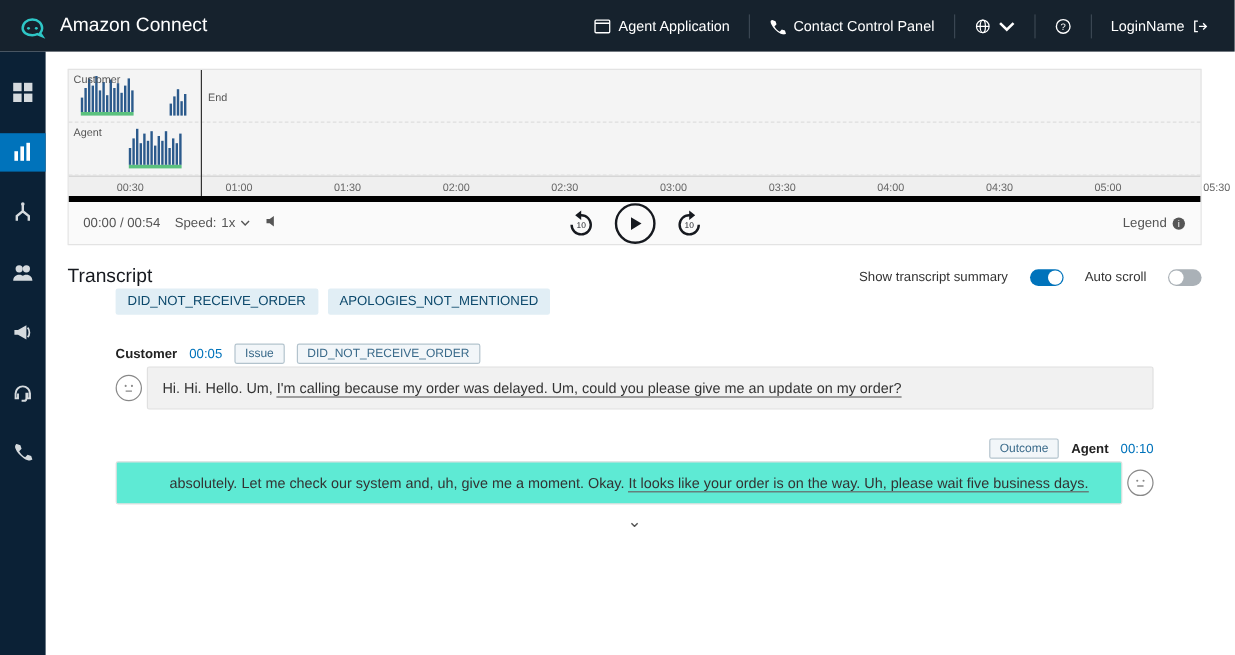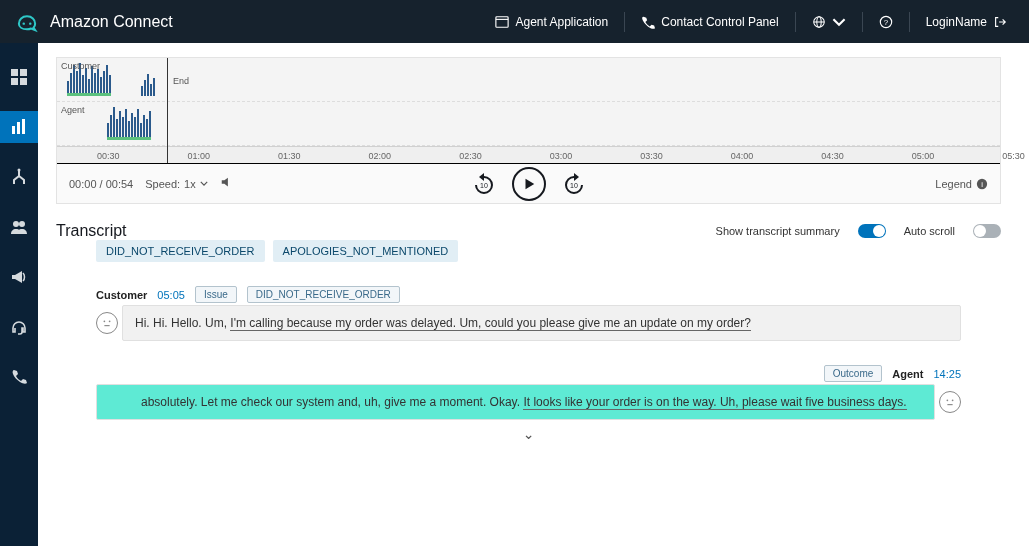--- a/index.html
+++ b/index.html
@@ -21,21 +21,21 @@
   .waveform-area { border: 1px solid #e3e3e3; background: #f4f4f4; position: relative; }
   .wave-row { height: 44px; display: flex; align-items: center; border-bottom: 1px dashed #ddd; position: relative; }
   .wave-row:last-child { border-bottom: none; }
   .wave-label { position: absolute; left: 4px; top: 3px; font-size: 9px; color: #555; }
   .bars { display: flex; align-items: flex-end; gap: 1px; margin-left: 10px; height: 32px; }
   .bars span { width: 2px; background: #2b5a8c; display: inline-block; }
   .bars.green-base { border-bottom: 3px solid #5bc17e; padding-bottom: 0; }
   .playhead { position: absolute; top: 0; bottom: 0; width: 1px; background: #333; left: 110px; }
   .end-label { position: absolute; left: 116px; top: 18px; font-size: 9px; color: #555; }
   .timeaxis { display: flex; border-top: 1px solid #d0d0d0; background: #efefef; padding: 4px 0 2px 40px; gap: 68px; font-size: 9px; color: #666; }
-  .playerbar { display: flex; align-items: center; height: 40px; padding: 0 12px; border-top: 1px solid #000000; background: #fafafa; gap: 12px; position: relative; }
+  .playerbar { display: flex; align-items: center; height: 40px; padding: 0 12px; border-top: 5px solid #000000; background: #fafafa; gap: 12px; position: relative; }
   .time-readout { font-size: 11px; color: #555; }
   .speed { font-size: 11px; color: #555; display: flex; align-items: center; gap: 4px; cursor: pointer; }
   .vol-icon svg { width: 14px; height: 14px; }
   .center-controls { position: absolute; left: 50%; transform: translateX(-50%); display: flex; align-items: center; gap: 16px; }
   .play-btn { width: 34px; height: 34px; border: 2px solid #16191f; border-radius: 50%; display: flex; align-items: center; justify-content: center; cursor: pointer; }
   .skip-btn { width: 24px; height: 24px; cursor: pointer; }
   .legend { margin-left: auto; font-size: 11px; color: #555; display: flex; align-items: center; gap: 4px; cursor: pointer; }
   .transcript-header { display: flex; align-items: center; margin-top: 18px; }
   .transcript-toggles { margin-left: auto; display: flex; align-items: center; gap: 18px; font-size: 11px; color: #333; }
   .toggle { width: 28px; height: 14px; background: #aab1b7; border-radius: 7px; position: relative; cursor: pointer; }
@@ -282,41 +282,41 @@
     </div>
 
     <div class="chips">
       <span class="chip">DID_NOT_RECEIVE_ORDER</span>
       <span class="chip">APOLOGIES_NOT_MENTIONED</span>
     </div>
 
     <div class="turn">
       <div class="turn-meta">
         <span class="speaker">Customer</span>
-        <span class="tstamp">05:05</span>
+        <span class="tstamp">00:05</span>
         <span class="tag">Issue</span>
         <span class="tag">DID_NOT_RECEIVE_ORDER</span>
       </div>
       <div class="turn-body">
         <span class="senti">
             <svg viewBox="0 0 16 16" width="14" height="14">
               <circle cx="5" cy="6" r="1" fill="#888"></circle>
               <circle cx="11" cy="6" r="1" fill="#888"></circle>
               <line x1="5" y1="11" x2="11" y2="11" stroke="#888" stroke-width="1.3"></line>
             </svg>
           </span>
         <div class="bubble"><span>Hi. Hi. Hello. Um, </span><span class="ul">I'm calling because my order was delayed. Um, could you please give me an update on my order?</span></div>
       </div>
     </div>
 
     <div class="turn agent">
       <div class="turn-meta">
         <span class="tag">Outcome</span>
         <span class="speaker">Agent</span>
-        <span class="tstamp">14:25</span>
+        <span class="tstamp">00:10</span>
       </div>
       <div class="turn-body">
         <span class="senti">
             <svg viewBox="0 0 16 16" width="14" height="14">
               <circle cx="5" cy="6" r="1" fill="#888"></circle>
               <circle cx="11" cy="6" r="1" fill="#888"></circle>
               <line x1="5" y1="11" x2="11" y2="11" stroke="#888" stroke-width="1.3"></line>
             </svg>
           </span>
         <div class="bubble"><span>absolutely. Let me check our system and, uh, give me a moment. Okay. </span><span class="ul">It looks like your order is on the way. Uh, please wait five business days.</span></div>

